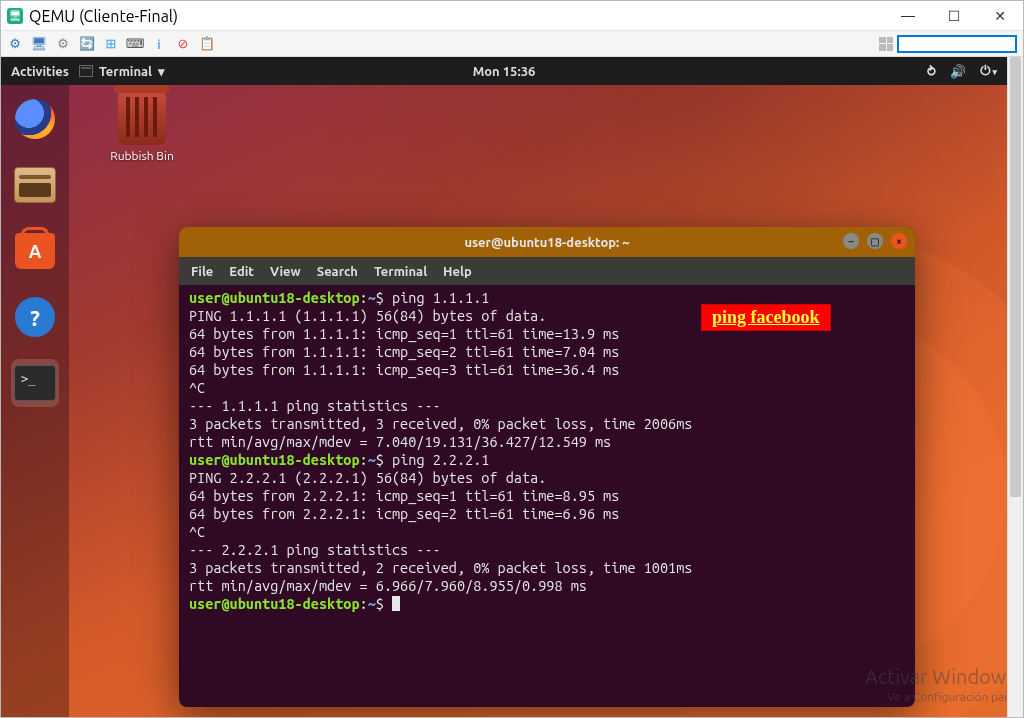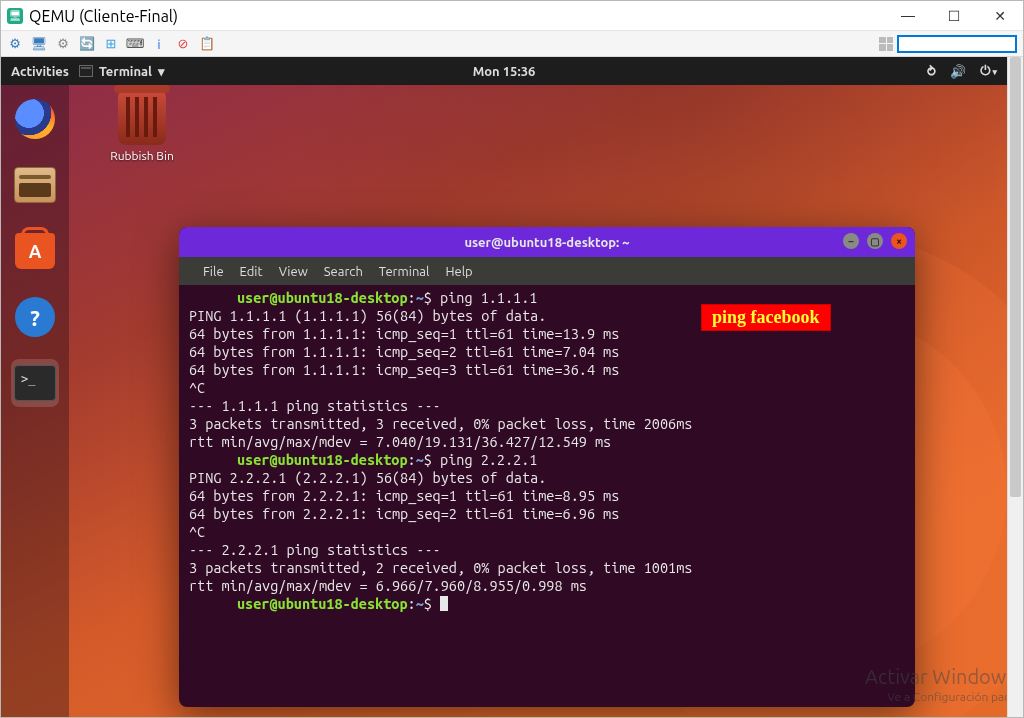--- a/index.html
+++ b/index.html
@@ -55,32 +55,32 @@
   .term-ico{width:42px;height:36px;border-radius:4px;background:#2a2a2a;border:1px solid #555;position:relative;}
   .term-ico::before{content:">_";position:absolute;left:6px;top:6px;color:#ddd;font-family:monospace;font-size:12px;}
 
   .desk-icon{ position:absolute; left:96px; top:28px; width:90px; text-align:center; color:#fff; font-size:12px; text-shadow:0 1px 2px rgba(0,0,0,.6);}
   .trash{ width:48px; height:54px; margin:6px auto 4px; background:linear-gradient(#c94a3a,#8a2a1a); border-radius:6px 6px 8px 8px; position:relative;}
   .trash::before{content:"";position:absolute;left:-4px;right:-4px;top:-6px;height:8px;background:#aa3a2a;border-radius:4px;}
   .trash::after{content:"";position:absolute;left:8px;top:6px;width:32px;height:40px;background:repeating-linear-gradient(90deg,#6a1a0a 0 4px,transparent 4px 9px);}
 
   
   .termwin{ position:absolute; left:178px; top:170px; width:736px; height:480px; background:#300a24; border-radius:8px; box-shadow:0 10px 40px rgba(0,0,0,.5); overflow:hidden;}
-  .term-title{ height:30px; background:#6d28d9; display:flex; align-items:center; justify-content:center; color:#e6e6e6; font-size:13px; font-weight:600; position:relative;}
+  .term-title{ height:30px; background:#a16207; display:flex; align-items:center; justify-content:center; color:#e6e6e6; font-size:13px; font-weight:600; position:relative;}
   .term-ctrls{ position:absolute; right:8px; top:6px; display:flex; gap:8px;}
   .tball{ width:16px; height:16px; border-radius:50%; display:flex; align-items:center; justify-content:center; font-size:10px; color:#333;}
   .tmin{background:#8a8a84;} .tmax{background:#8a8a84;} .tclose{background:#e95420;color:#3a1005;}
-  .term-menu{ height:28px; background:#3b3b37; display:flex; align-items:center; gap:16px; padding:0 24px; color:#ddd; font-size:13px;}
+  .term-menu{ height:28px; background:#3b3b37; display:flex; align-items:center; gap:16px; padding:0 12px; color:#ddd; font-size:13px;font-weight:bold;}
   .term-body{ padding:4px 10px 10px; font-family:"Ubuntu Mono","DejaVu Sans Mono",monospace; font-size:14.5px; line-height:18px; color:#e8e8e8; white-space:pre; letter-spacing:0px;}
-  .pu{color:#8ae234;font-weight:700;margin-left:48px;} 
+  .pu{color:#8ae234;font-weight:700;} 
   .pc{color:#739fcf;font-weight:700;} 
   .pw{color:#e8e8e8;}                  
   .cursor{display:inline-block;width:8px;height:15px;background:#e8e8e8;vertical-align:-2px;}
   .ann{ position:absolute; background:#ff0000; color:#ffff33; font-weight:700; font-family:"Comic Sans MS",cursive; font-size:18px; padding:2px 10px; border:1px solid #d00000;}
-  .ann1{left:700px;top:247px;}
+  .ann1{left:700px;top:247px;text-decoration:underline;}
   .ann2{left:680px;top:416px;}
 
   .watermark{ position:absolute; right:-8px; bottom:10px; text-align:right; color:rgba(70,70,70,.5); font-size:20px; line-height:20px; pointer-events:none;}
   .watermark .sub{font-size:12px;display:block;color:rgba(70,70,70,.55);}
 </style>
 </head>
 <body>
 
 <div class="win-frame">
 

